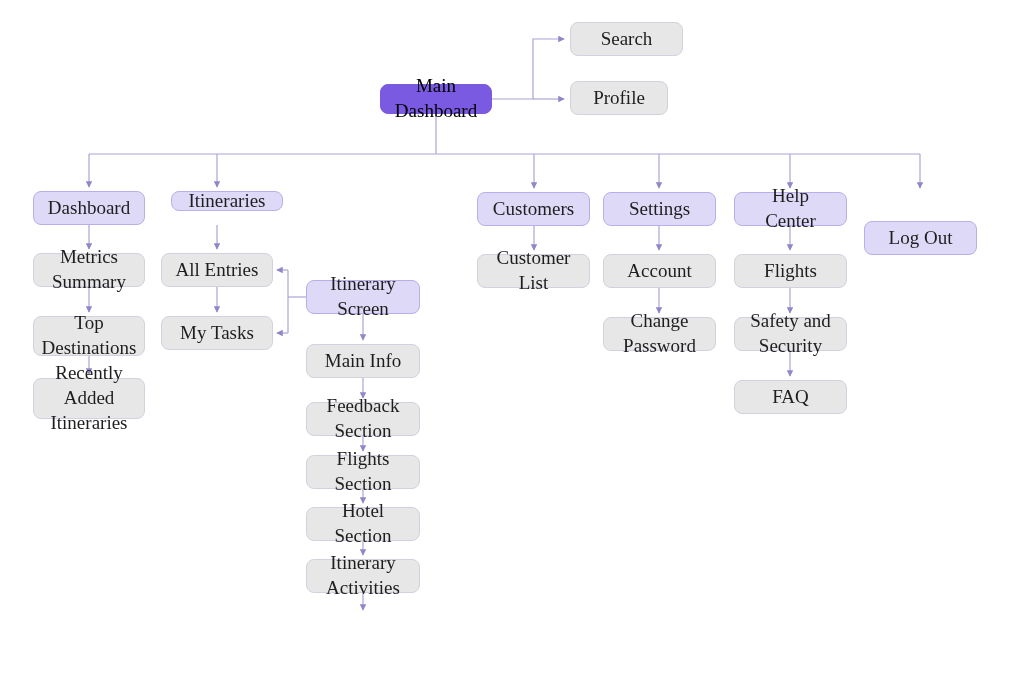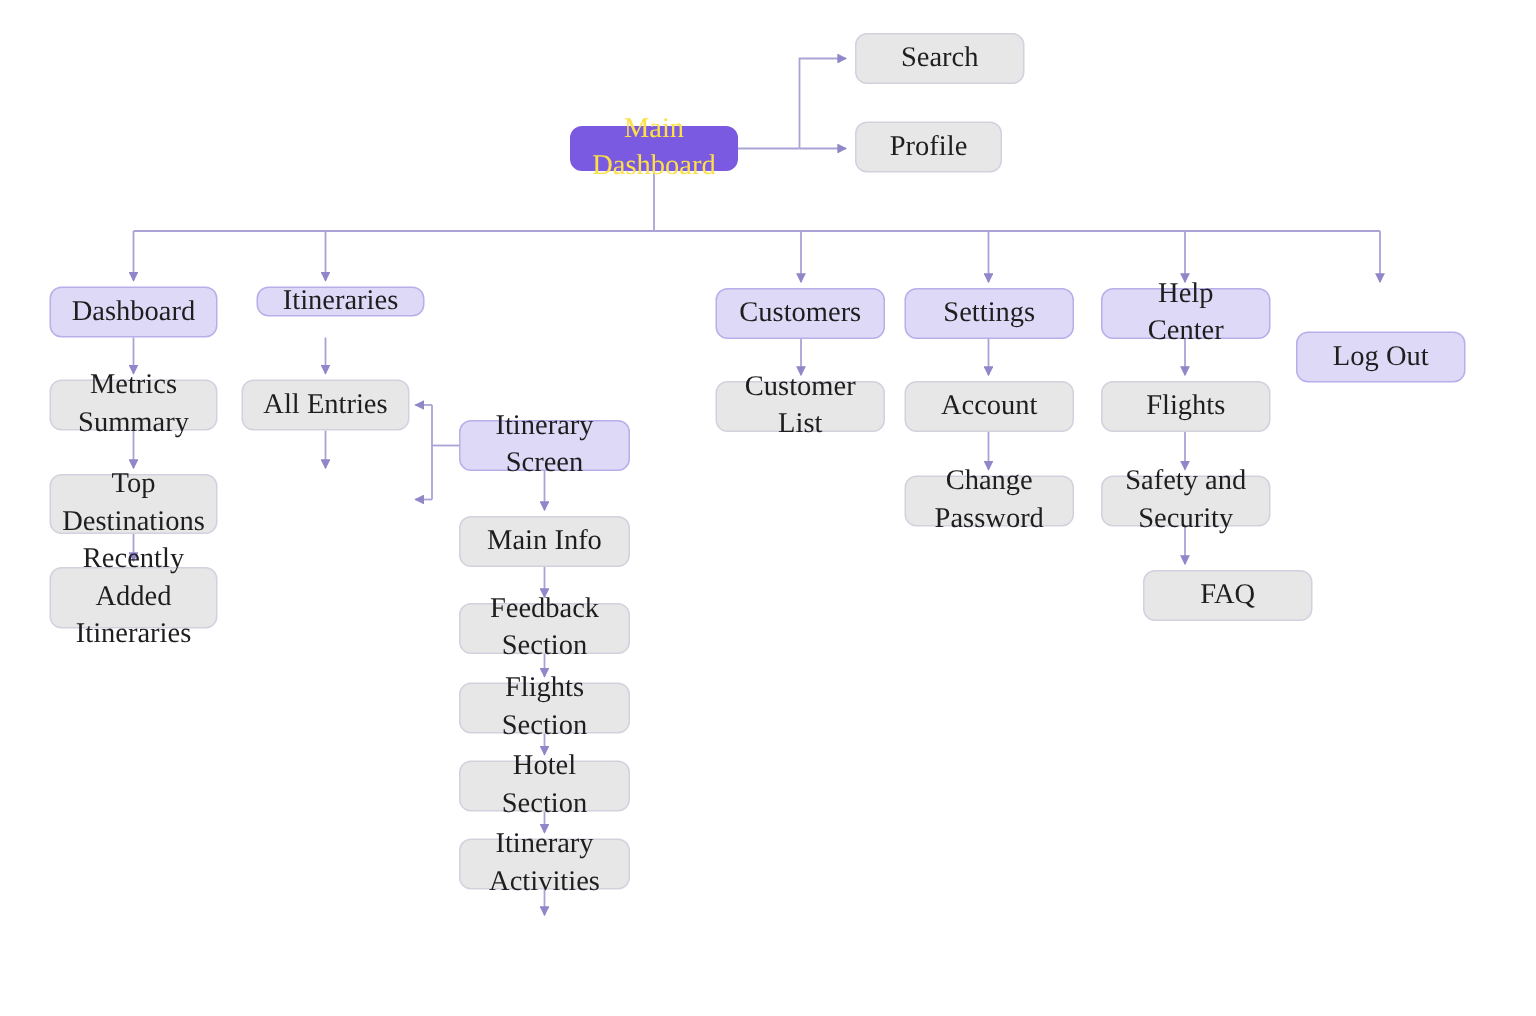--- a/index.html
+++ b/index.html
@@ -35,21 +35,21 @@
     font-size: 19px;
     line-height: 1.3;
     padding: 2px 10px;
     color: var(--text, #1e1e1e);
     cursor: default;
     font-family: Liberation Serif, serif;
   }
   .node.primary {
     background: var(--node-primary, #7a5ae0);
     border-color: var(--node-primary, #7a5ae0);
-    color: #fde047;
+    color: #000000;
   }
   .node.lavender {
     background: var(--node-lavender, #ded9f7);
     border-color: var(--node-lavender-border, #b9aeea);
   }
   .node.gray {
     background: var(--node-gray, #e7e7e8);
     border-color: var(--node-gray-border, #d3d1dd);
   }
 </style>
@@ -114,35 +114,36 @@
   <div class="node gray" style="left:570px; top:22px; width:113px; height:34px;">Search</div>
   <div class="node gray" style="left:570px; top:81px; width:98px; height:34px;">Profile</div>
 
   <div class="node lavender" style="left:33px; top:191px; width:112px; height:34px;">Dashboard</div>
   <div class="node gray" style="left:33px; top:253px; width:112px; height:34px;">Metrics Summary</div>
   <div class="node gray" style="left:33px; top:316px; width:112px; height:40px;">Top Destinations</div>
   <div class="node gray" style="left:33px; top:378px; width:112px; height:41px;">Recently Added Itineraries</div>
 
   <div class="node lavender" style="left:171px; top:191px; width:112px; height:20px;">Itineraries</div>
   <div class="node gray" style="left:161px; top:253px; width:112px; height:34px;">All Entries</div>
+  <div class="node gray" style="left:161px; top:316px; width:112px; height:34px;">My Tasks</div>
 
   <div class="node lavender" style="left:306px; top:280px; width:114px; height:34px;">Itinerary Screen</div>
   <div class="node gray" style="left:306px; top:344px; width:114px; height:34px;">Main Info</div>
   <div class="node gray" style="left:306px; top:402px; width:114px; height:34px;">Feedback Section</div>
   <div class="node gray" style="left:306px; top:455px; width:114px; height:34px;">Flights Section</div>
   <div class="node gray" style="left:306px; top:507px; width:114px; height:34px;">Hotel Section</div>
   <div class="node gray" style="left:306px; top:559px; width:114px; height:34px;">Itinerary Activities</div>
 
   <div class="node lavender" style="left:477px; top:192px; width:113px; height:34px;">Customers</div>
   <div class="node gray" style="left:477px; top:254px; width:113px; height:34px;">Customer List</div>
 
   <div class="node lavender" style="left:603px; top:192px; width:113px; height:34px;">Settings</div>
   <div class="node gray" style="left:603px; top:254px; width:113px; height:34px;">Account</div>
   <div class="node gray" style="left:603px; top:317px; width:113px; height:34px;">Change Password</div>
 
   <div class="node lavender" style="left:734px; top:192px; width:113px; height:34px;">Help Center</div>
   <div class="node gray" style="left:734px; top:254px; width:113px; height:34px;">Flights</div>
   <div class="node gray" style="left:734px; top:317px; width:113px; height:34px;">Safety and Security</div>
-  <div class="node gray" style="left:734px; top:380px; width:113px; height:34px;margin-left:28px;">FAQ</div>
+  <div class="node gray" style="left:734px; top:380px; width:113px; height:34px;">FAQ</div>
 
   <div class="node lavender" style="left:864px; top:192px; width:113px; height:34px;margin-top:29px;">Log Out</div>
 
 </div>
 
 </body></html>

